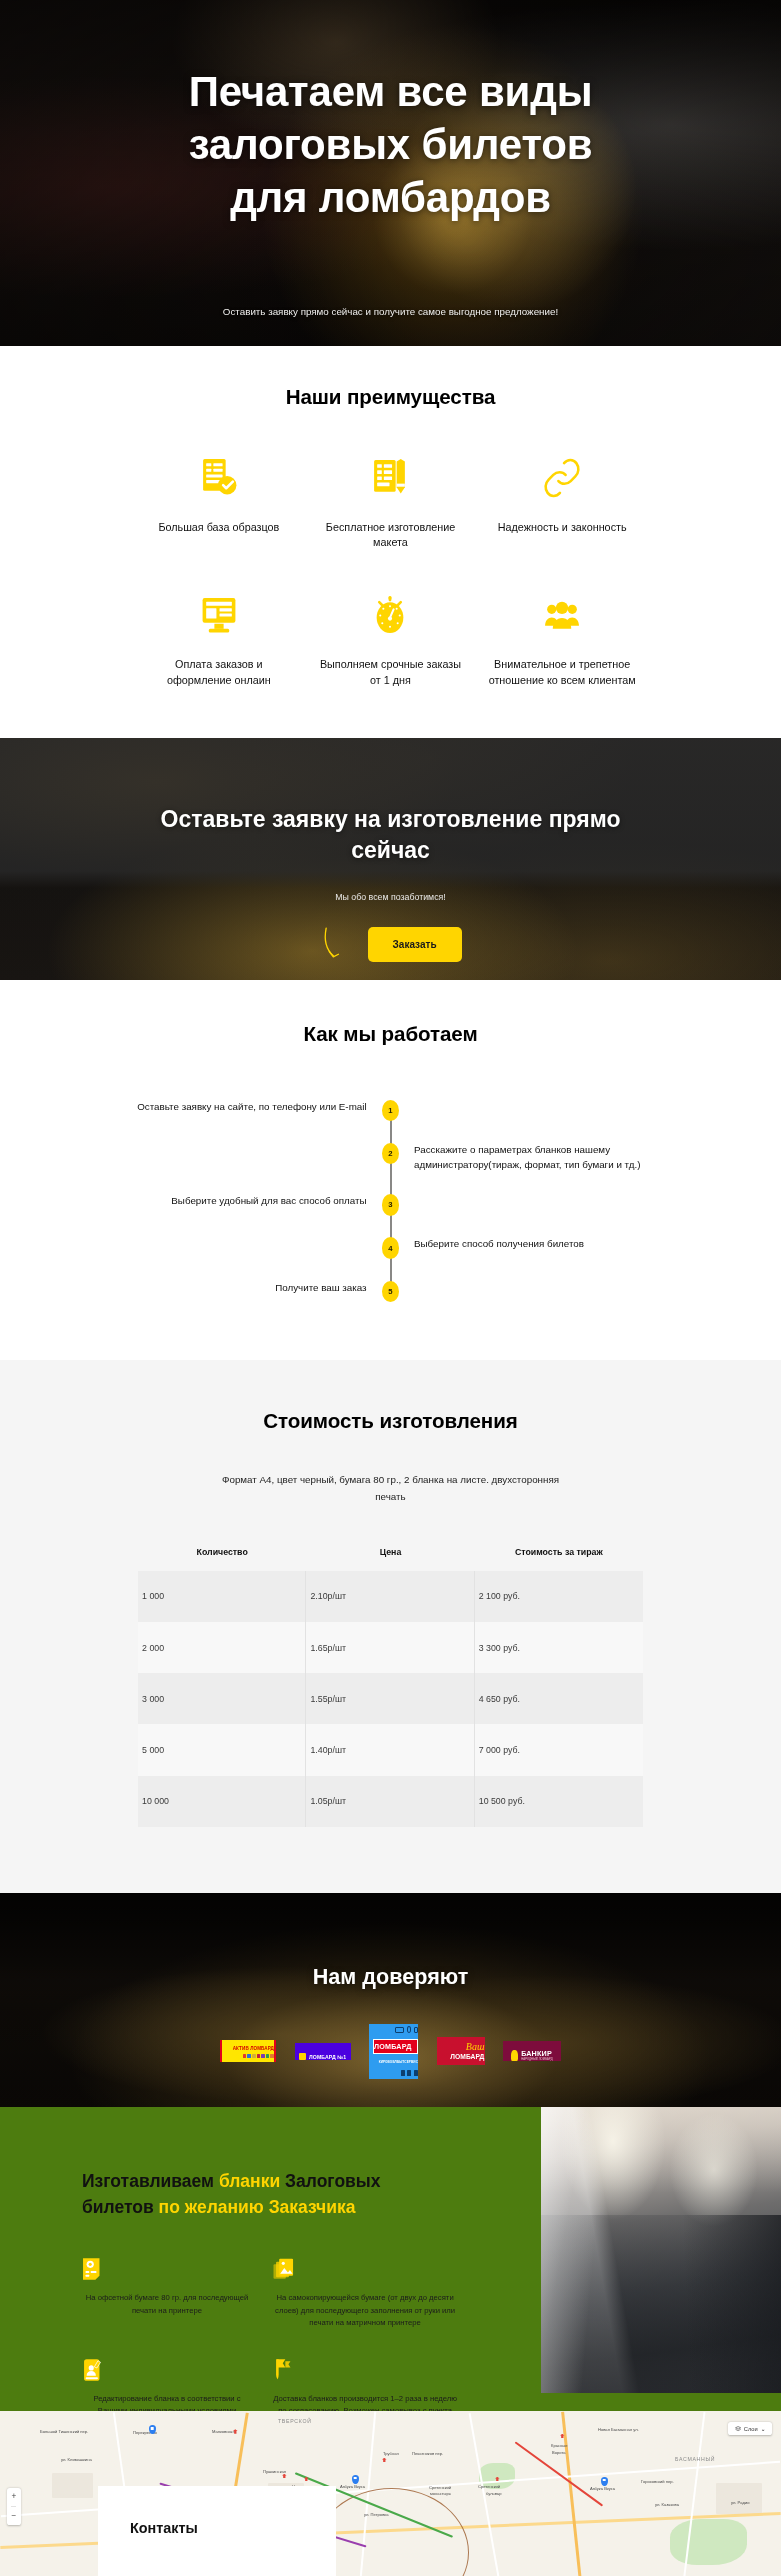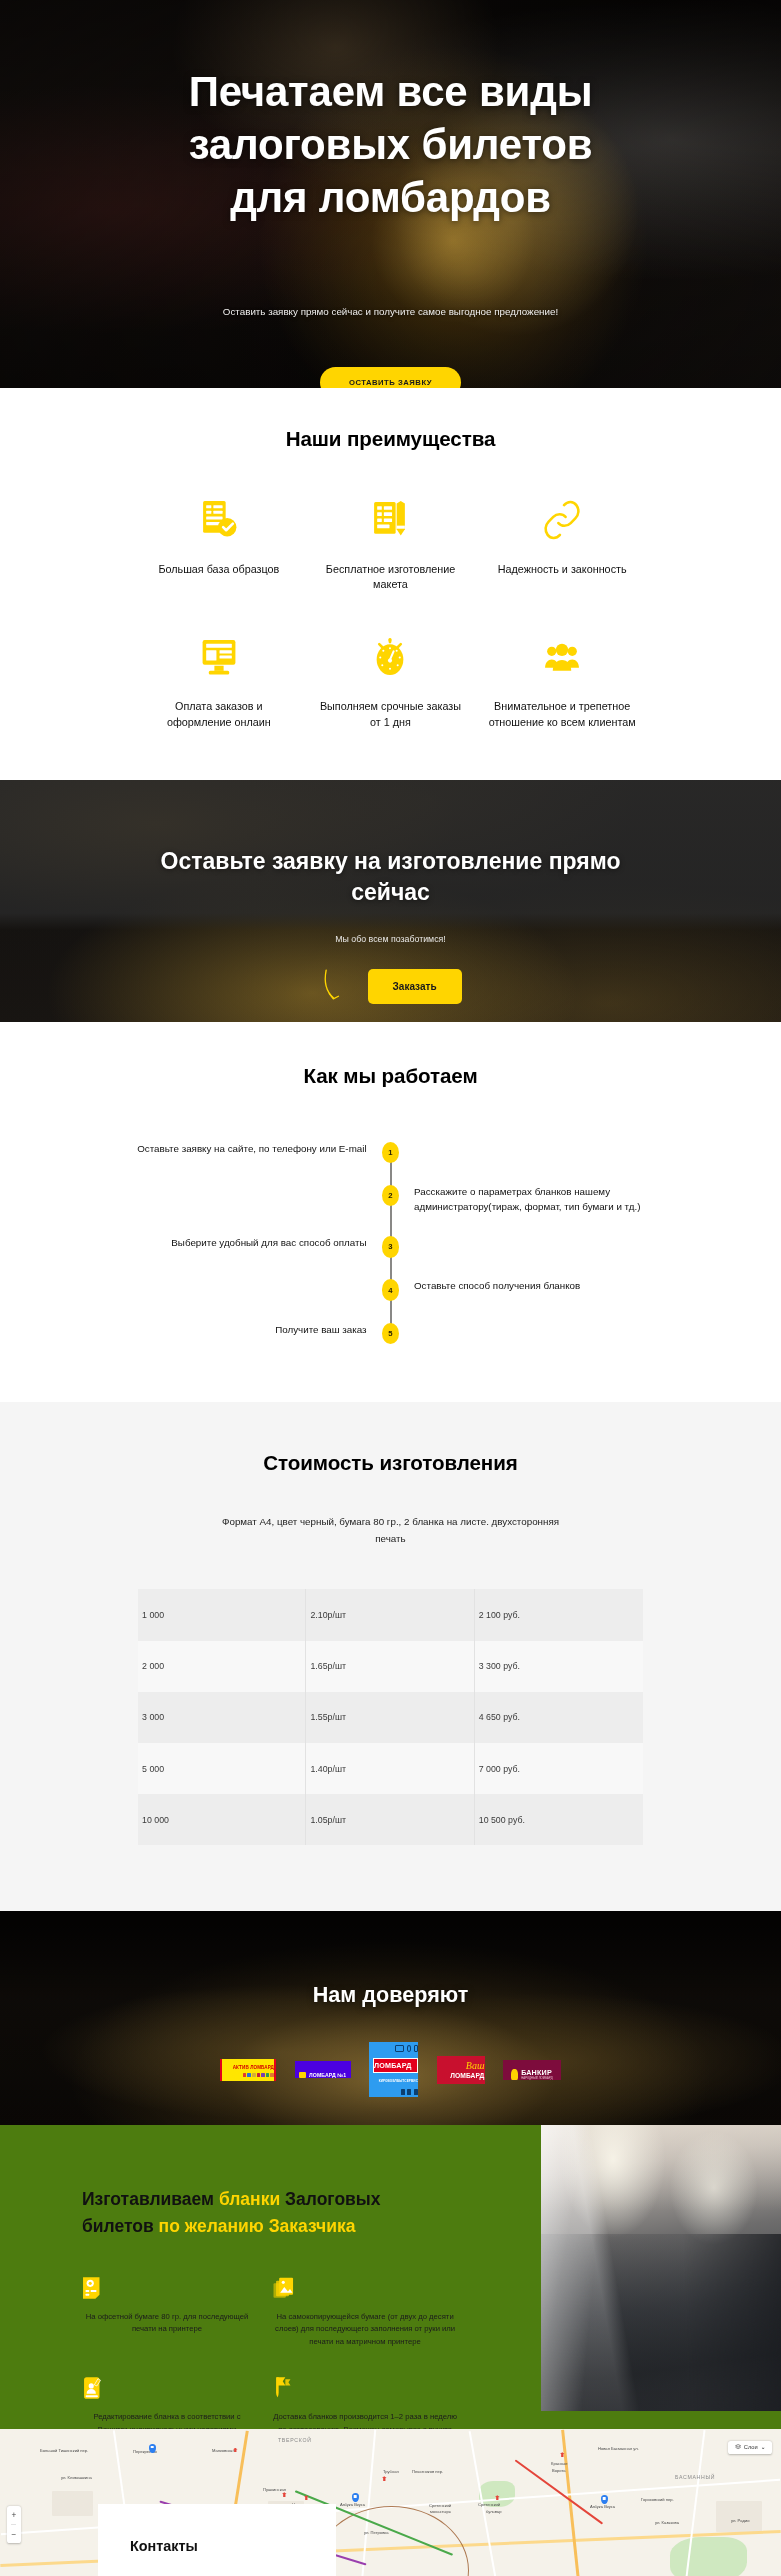--- a/index.html
+++ b/index.html
@@ -7,21 +7,21 @@
   html,body{width:781px;}
   body{
     font-family:"Liberation Sans","DejaVu Sans",sans-serif;
     background:#ffffff;color:#000;
     -webkit-font-smoothing:antialiased;
   }
   .page{width:781px;position:relative;overflow:hidden;}
 
   
   .hero{
-    position:relative;width:781px;height:388px;overflow:hidden;
+    position:relative;width:781px;height:346px;overflow:hidden;
     background:#1b1613;
   }
   .hero-bg{
     position:absolute;inset:0;
     background:
       radial-gradient(circle at 58% 62%, rgba(222,172,60,.78) 0%, rgba(150,105,20,.42) 16%, rgba(0,0,0,0) 38%),
       radial-gradient(circle at 66% 55%, rgba(250,214,120,.50) 0%, rgba(0,0,0,0) 22%),
       radial-gradient(ellipse at 43% 12%, rgba(180,145,95,.50) 0%, rgba(0,0,0,0) 26%),
       radial-gradient(ellipse at 86% 36%, rgba(150,148,145,.42) 0%, rgba(0,0,0,0) 40%),
       radial-gradient(ellipse at 14% 54%, rgba(92,38,34,.55) 0%, rgba(0,0,0,0) 42%),
@@ -420,34 +420,39 @@
       </div>
 
       <div class="tl-row tl-left">
         <div class="tl-text">Выберите удобный для вас способ оплаты</div>
         <div class="tl-dot">3</div>
       </div>
 
       <div class="tl-row tl-right">
         <div></div>
         <div class="tl-dot">4</div>
-        <div class="tl-text">Оставьте способ получения бланков</div>
+        <div class="tl-text">Выберите способ получения билетов</div>
       </div>
 
       <div class="tl-row tl-left">
         <div class="tl-text">Получите ваш заказ</div>
         <div class="tl-dot">5</div>
       </div>
     </div>
   </section>
 
   <section class="price">
     <h2 class="sec-title">Стоимость изготовления</h2>
     <p class="price-sub">Формат А4, цвет черный, бумага 80 гр., 2 бланка на листе. двухсторонняя печать</p>
     <div class="tbl">
+      <div class="tbl-head">
+        <div>Количество</div>
+        <div>Цена</div>
+        <div>Стоимость за тираж</div>
+      </div>
       <div class="tbl-row odd">
         <div>1 000</div>
         <div>2.10р/шт</div>
         <div>2 100 руб.</div>
       </div>
       <div class="tbl-row even">
         <div>2 000</div>
         <div>1.65р/шт</div>
         <div>3 300 руб.</div>
       </div>

